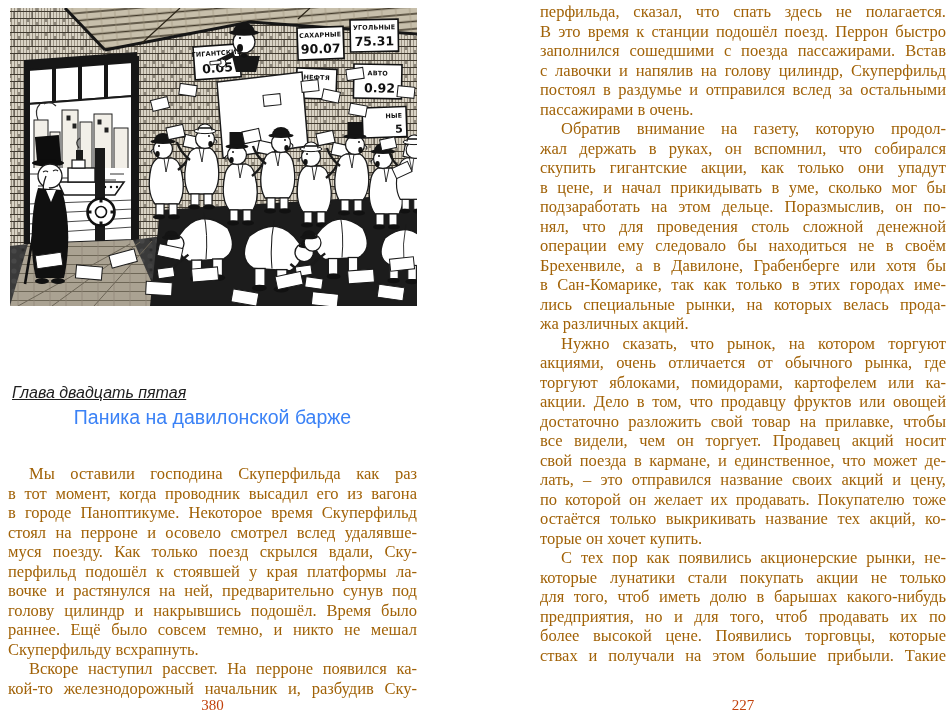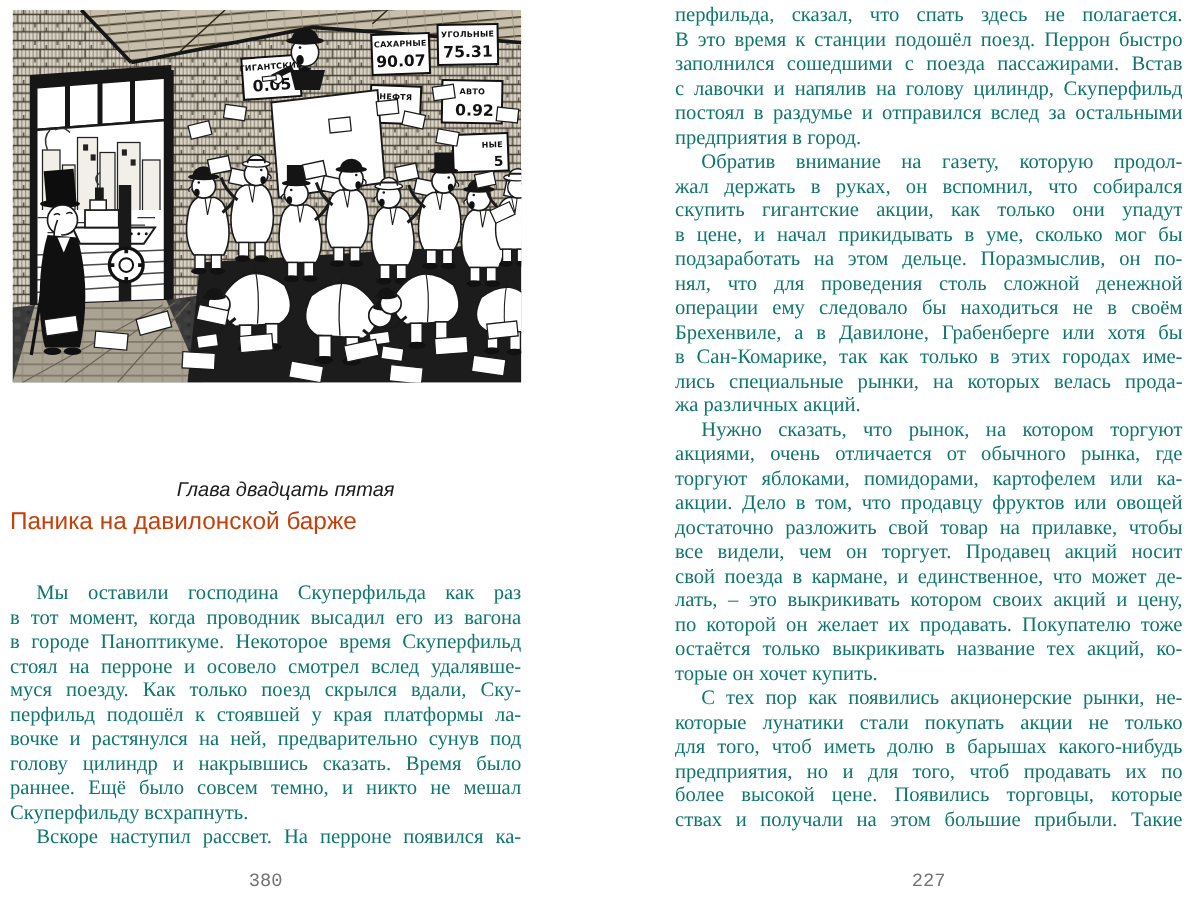--- a/index.html
+++ b/index.html
@@ -2,34 +2,34 @@
 <html><head>
 <meta charset="utf-8">
 <style>
   html,body{margin:0;padding:0;}
   body{width:952px;height:720px;background:#ffffff;position:relative;overflow:hidden;
        font-family:"Liberation Serif","DejaVu Serif",serif;color:#242424;}
   .page{position:absolute;top:0;height:720px;}
   #page-left{left:8px;width:409px;}
   #page-right{left:540px;width:406px;}
   .illus{position:absolute;left:2px;top:8px;width:407px;height:298px;}
-  .chapter-label{position:absolute;left:16px;top:384px;width:100%;text-align:center;
+  .chapter-label{position:absolute;left:4px;top:384px;width:100%;text-align:left;
        font-family:"Liberation Sans","DejaVu Sans",sans-serif;font-style:italic;
-       font-size:16px;color:#1d1d1d;}
-  .chapter-title{position:absolute;left:0;top:406px;width:100%;text-align:left;
-       font-family:"Liberation Sans","DejaVu Sans",sans-serif;font-size:19.5px;color:#c2410c;}
-  .bodytext{position:absolute;left:0;width:100%;font-size:16.5px;color:#0f766e;}
+       font-size:16px;color:#1d1d1d;text-decoration:underline;}
+  .chapter-title{position:absolute;left:0;top:406px;width:100%;text-align:center;
+       font-family:"Liberation Sans","DejaVu Sans",sans-serif;font-size:19.5px;color:#3b82f6;}
+  .bodytext{position:absolute;left:0;width:100%;font-size:16.5px;color:#a16207;}
   #page-left .bodytext{top:464px;font-family:Liberation Serif, serif;}
   #page-right .bodytext{top:2px;}
   .tline{height:19.5px;line-height:19.5px;text-align:justify;text-align-last:justify;
          overflow:hidden;white-space:normal;}
   .tline.ind{text-indent:21px;}
   .tline.fin{text-align-last:left;}
   .pagenum{position:absolute;left:0;top:697px;width:100%;text-align:center;
-           font-size:15px;color:#737373;font-family:Liberation Mono, monospace;}
+           font-size:15px;color:#c2410c;}
   svg text{font-family:"DejaVu Sans","Liberation Sans",sans-serif;font-weight:bold;fill:#111;}
   .sign-label{font-size:6.4px;letter-spacing:0.2px;}
   .sign-value{font-size:12.5px;}
   .sign-value-sm{font-size:11px;}
 </style>
 </head>
 <body>
 
 <div class="page" id="page-left">
 
@@ -285,55 +285,56 @@
   <div class="chapter-label">Глава двадцать пятая</div>
   <div class="chapter-title">Паника на давилонской барже</div>
   <div class="bodytext">
       <div class="tline ind">Мы оставили господина Скуперфильда как раз</div>
       <div class="tline">в тот момент, когда проводник высадил его из вагона</div>
       <div class="tline">в городе Паноптикуме. Некоторое время Скуперфильд</div>
       <div class="tline">стоял на перроне и осовело смотрел вслед удалявше-</div>
       <div class="tline">муся поезду. Как только поезд скрылся вдали, Ску-</div>
       <div class="tline">перфильд подошёл к стоявшей у края платформы ла-</div>
       <div class="tline">вочке и растянулся на ней, предварительно сунув под</div>
-      <div class="tline">голову цилиндр и накрывшись сказать. Время было</div>
+      <div class="tline">голову цилиндр и накрывшись подошёл. Время было</div>
       <div class="tline">раннее. Ещё было совсем темно, и никто не мешал</div>
       <div class="tline fin">Скуперфильду всхрапнуть.</div>
       <div class="tline ind">Вскоре наступил рассвет. На перроне появился ка-</div>
+      <div class="tline">кой-то железнодорожный начальник и, разбудив Ску-</div>
     </div>
   <div class="pagenum">380</div>
 </div>
 
 <div class="page" id="page-right">
   <div class="bodytext">
       <div class="tline">перфильда, сказал, что спать здесь не полагается.</div>
       <div class="tline">В это время к станции подошёл поезд. Перрон быстро</div>
       <div class="tline">заполнился сошедшими с поезда пассажирами. Встав</div>
       <div class="tline">с лавочки и напялив на голову цилиндр, Скуперфильд</div>
       <div class="tline">постоял в раздумье и отправился вслед за остальными</div>
-      <div class="tline fin">предприятия в город.</div>
+      <div class="tline fin">пассажирами в очень.</div>
       <div class="tline ind">Обратив внимание на газету, которую продол-</div>
       <div class="tline">жал держать в руках, он вспомнил, что собирался</div>
       <div class="tline">скупить гигантские акции, как только они упадут</div>
       <div class="tline">в цене, и начал прикидывать в уме, сколько мог бы</div>
       <div class="tline">подзаработать на этом дельце. Поразмыслив, он по-</div>
       <div class="tline">нял, что для проведения столь сложной денежной</div>
       <div class="tline">операции ему следовало бы находиться не в своём</div>
       <div class="tline">Брехенвиле, а в Давилоне, Грабенберге или хотя бы</div>
       <div class="tline">в Сан-Комарике, так как только в этих городах име-</div>
       <div class="tline">лись специальные рынки, на которых велась прода-</div>
       <div class="tline fin">жа различных акций.</div>
       <div class="tline ind">Нужно сказать, что рынок, на котором торгуют</div>
       <div class="tline">акциями, очень отличается от обычного рынка, где</div>
       <div class="tline">торгуют яблоками, помидорами, картофелем или ка-</div>
       <div class="tline">акции. Дело в том, что продавцу фруктов или овощей</div>
       <div class="tline">достаточно разложить свой товар на прилавке, чтобы</div>
       <div class="tline">все видели, чем он торгует. Продавец акций носит</div>
       <div class="tline">свой поезда в кармане, и единственное, что может де-</div>
-      <div class="tline">лать, – это выкрикивать котором своих акций и цену,</div>
+      <div class="tline">лать, – это отправился название своих акций и цену,</div>
       <div class="tline">по которой он желает их продавать. Покупателю тоже</div>
       <div class="tline">остаётся только выкрикивать название тех акций, ко-</div>
       <div class="tline fin">торые он хочет купить.</div>
       <div class="tline ind">С тех пор как появились акционерские рынки, не-</div>
       <div class="tline">которые лунатики стали покупать акции не только</div>
       <div class="tline">для того, чтоб иметь долю в барышах какого-нибудь</div>
       <div class="tline">предприятия, но и для того, чтоб продавать их по</div>
       <div class="tline">более высокой цене. Появились торговцы, которые</div>
       <div class="tline">ствах и получали на этом большие прибыли. Такие</div>
     </div>

